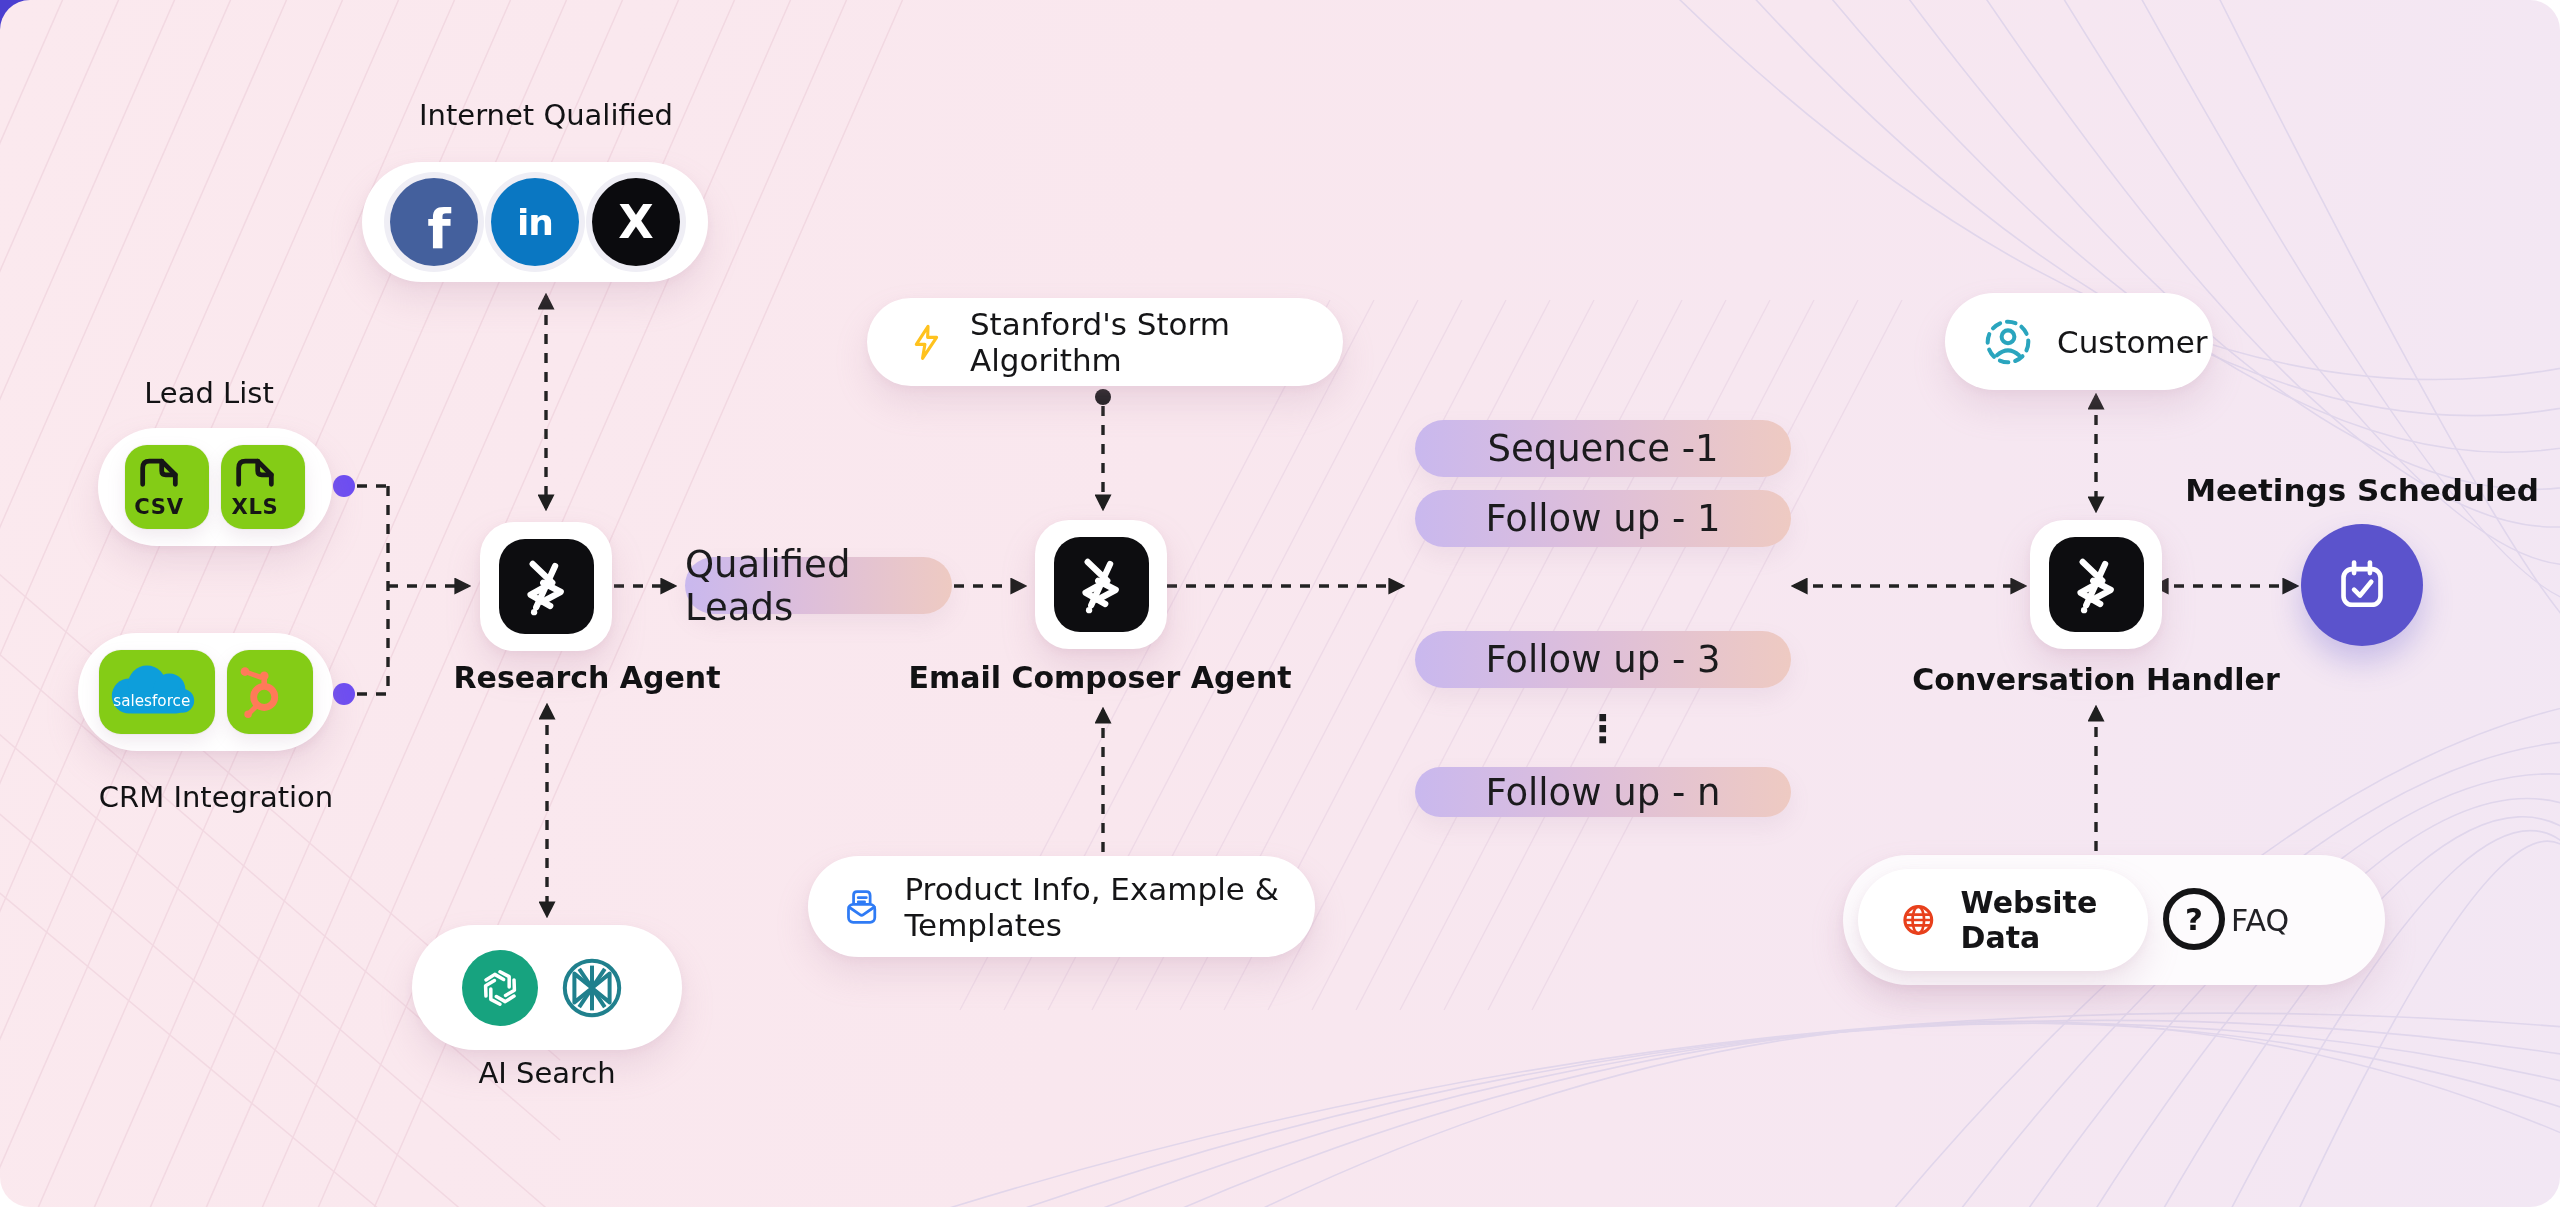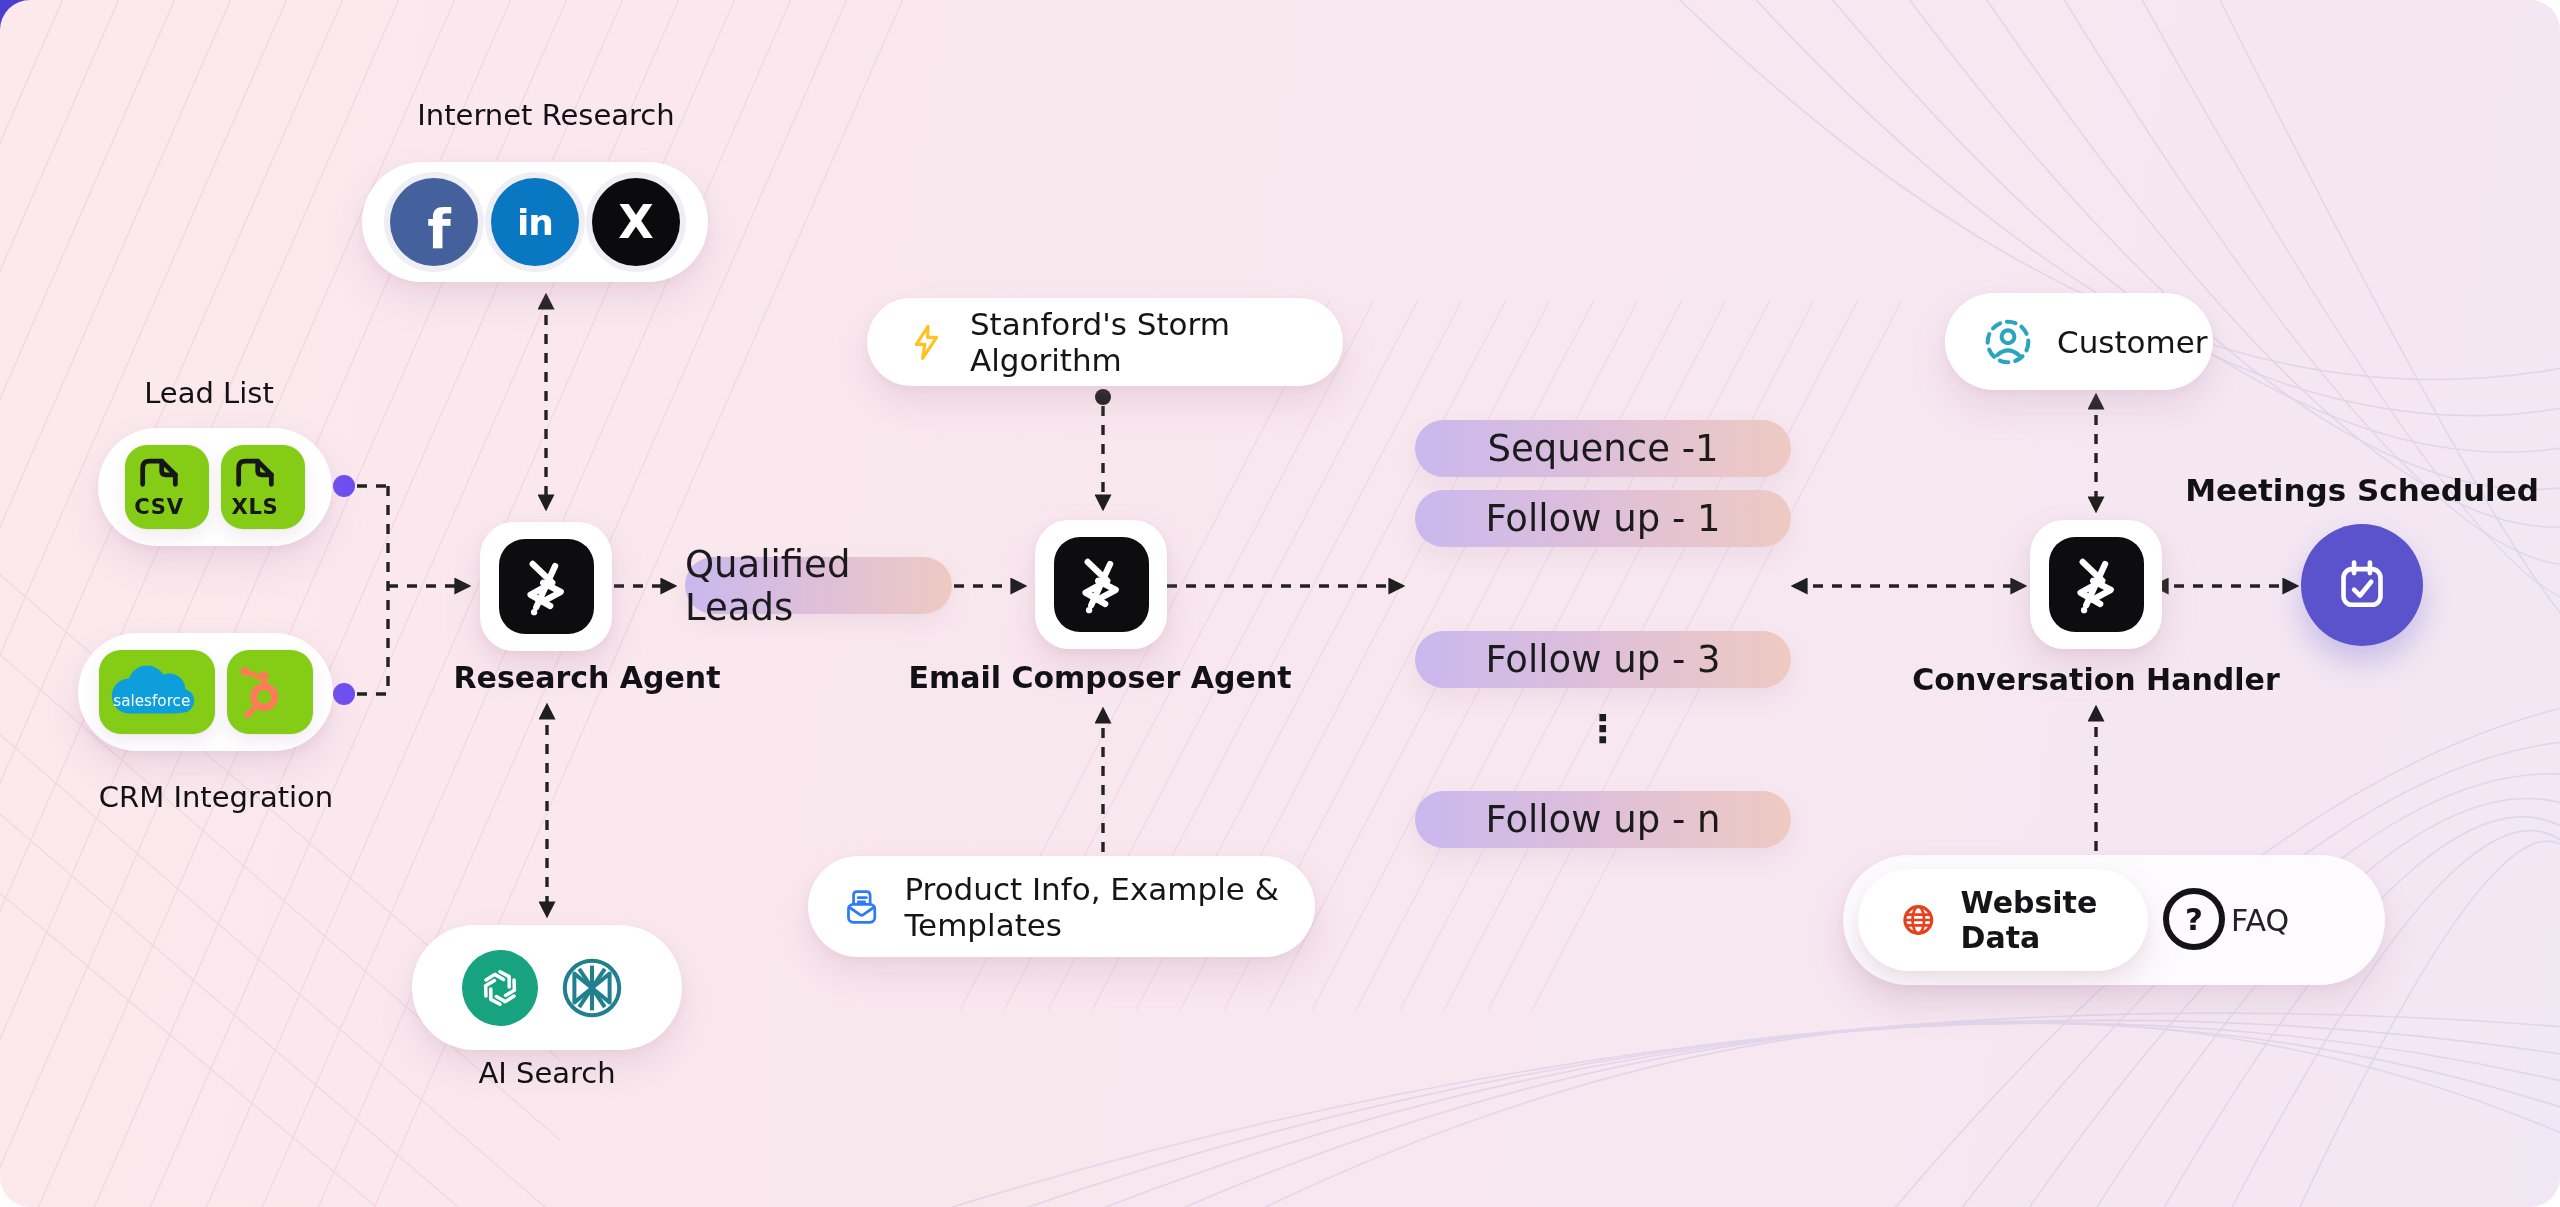--- a/index.html
+++ b/index.html
@@ -119,21 +119,21 @@
         <path d="M2096 851 V708" marker-end="url(#ah)"></path>
         <path d="M2155 586 H2296" marker-start="url(#ah)" marker-end="url(#ah)"></path>
       </g>
       <g fill="#6d4df2">
         <circle cx="344" cy="486" r="11"></circle>
         <circle cx="344" cy="694" r="11"></circle>
       </g>
       <circle cx="1103" cy="397" r="8" fill="#1c1c1e"></circle>
     </svg>
 
-    <div class="lbl" style="left:546px;top:98px;">Internet Research</div>
+    <div class="lbl" style="left:546px;top:98px;">Internet Qualified</div>
     <div class="pill" style="left:362px;top:162px;width:346px;height:120px;justify-content:center;gap:13px;">
       <div class="icon-circle ring" style="width:88px;height:88px;background:#44609d;">
         <span style="color:#fff;font-weight:700;font-size:54px;transform:translate(5px,7px);">f</span>
       </div>
       <div class="icon-circle ring" style="width:88px;height:88px;background:#0a77c2;">
         <span style="color:#fff;font-weight:800;font-size:36px;letter-spacing:-1px;">in</span>
       </div>
       <div class="icon-circle ring" style="width:88px;height:88px;background:#0b0b0e;">
         <span style="color:#fff;font-weight:800;font-size:46px;">X</span>
       </div>
@@ -241,21 +241,21 @@
         <rect x="20" y="44" width="62" height="42" rx="11" fill="#ffffff" stroke="#2f7bf5" stroke-width="6.5"></rect>
         <path d="M21 50 L47 68 Q51 71 55 68 L81 50" stroke="#2f7bf5" stroke-width="6.5" fill="none" stroke-linecap="round" stroke-linejoin="round"></path>
       </svg>
       <span style="font-size:31px;font-weight:500;">Product Info, Example &amp; Templates</span>
     </div>
 
     <div class="grad-pill" style="left:1415px;top:420px;width:376px;height:57px;">Sequence -1</div>
     <div class="grad-pill" style="left:1415px;top:490px;width:376px;height:57px;">Follow up - 1</div>
     <div class="grad-pill" style="left:1415px;top:631px;width:376px;height:57px;">Follow up - 3</div>
     <div class="ellipsis" style="left:1603px;top:707px;">⋮</div>
-    <div class="grad-pill" style="left:1415px;top:791px;width:376px;height:57px;">Follow up - n</div>
+    <div class="grad-pill" style="left:1415px;top:767px;width:376px;height:50px;">Follow up - n</div>
 
     <div class="pill" style="left:1945px;top:293px;width:268px;height:97px;padding-left:34px;gap:20px;box-sizing:border-box;">
       <svg width="58" height="58" viewBox="0 0 100 100">
         <g stroke="#2aa5be" stroke-width="7" fill="none" stroke-linecap="round">
           <circle cx="50" cy="50" r="35" stroke-dasharray="15 12"></circle>
           <circle cx="50" cy="41" r="11"></circle>
           <path d="M31 73 Q50 56 69 73"></path>
         </g>
       </svg>
       <span style="font-size:31px;font-weight:500;">Customer</span>

